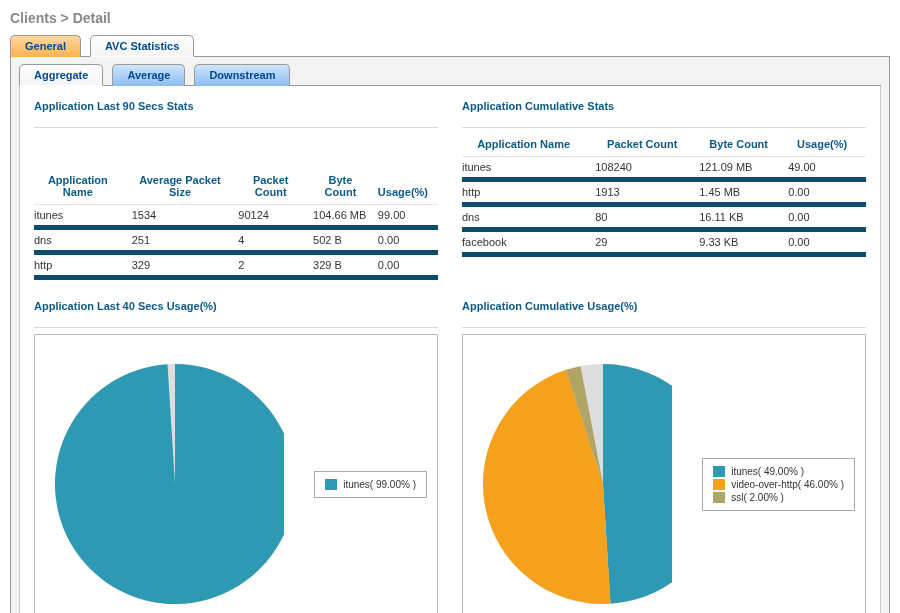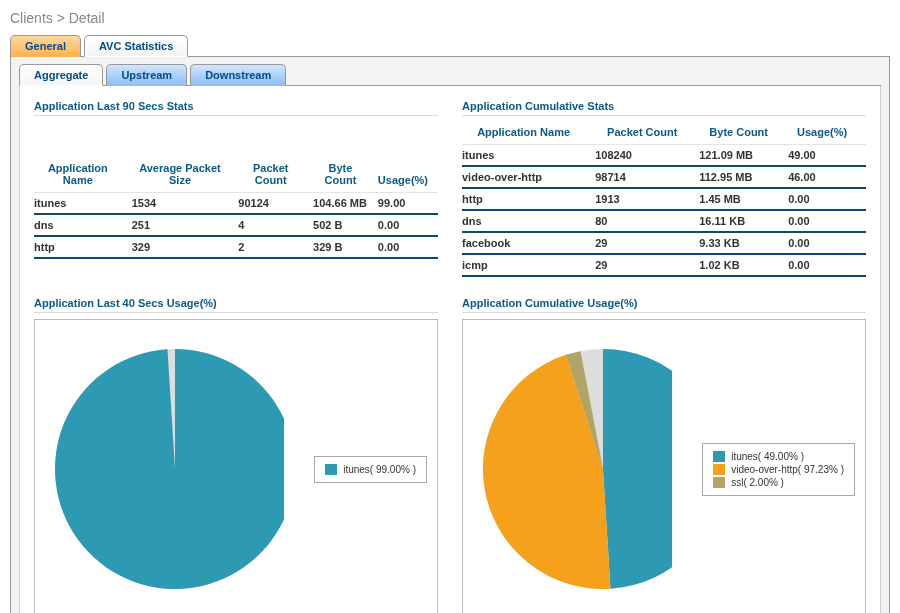--- a/index.html
+++ b/index.html
@@ -6,40 +6,40 @@
   body {
     margin: 0;
     padding: 10px;
     font-family: Verdana, Arial, sans-serif;
     font-size: 11px;
     background: #fff;
     color: #333;
   }
   .breadcrumb {
     font-size: 14px;
-    font-weight: normal;
+    font-weight: bold;
     color: #888;
     margin-bottom: 8px;
   }
   .tab-row {
     display: flex;
     border-bottom: 1px solid #999;
     position: relative;
   }
   .tab {
     border: 1px solid #999;
     border-bottom: none;
     border-top-left-radius: 5px;
     border-top-right-radius: 5px;
     padding: 4px 14px;
     font-size: 11px;
     font-weight: bold;
     color: #004a8f;
     cursor: pointer;
-    margin-right: 3px;
+    margin-right: 9px;
     position: relative;
     top: 1px;
     background: linear-gradient(#cfe5ff, #8dbcf5);
   }
   .tab.orange {
     background: linear-gradient(#ffd8a0, #ffb24d);
     color: #004a8f;
   }
   .tab.active {
     background: linear-gradient(#ffffff, #f5f5f5);
@@ -55,21 +55,21 @@
     border: 1px solid #ccc;
     background: #fff;
     padding: 8px 14px 14px 14px;
   }
   .section-title {
     color: #0a5a8a;
     font-weight: bold;
     font-size: 11px;
     margin: 6px 0 4px 0;
     border-bottom: 1px solid #d8d8d8;
-    padding-bottom: 3px;
+    padding-bottom: 15px;
   }
   .dual {
     display: flex;
     gap: 24px;
   }
   .col { flex: 1; min-width: 0; }
   table.data {
     border-collapse: collapse;
     width: 100%;
     font-size: 11px;
@@ -77,23 +77,22 @@
   table.data th {
     text-align: center;
     color: #0a5a8a;
     font-weight: bold;
     padding: 6px 10px 6px 0;
     border-bottom: 1px solid #e4e4e4;
     vertical-align: bottom;
   }
   table.data td {
     padding: 4px 10px 4px 0;
-    border-bottom: 2px solid #0c4a6e;
+    border-bottom: 5px solid #0c4a6e;
     color: #333;
-    font-weight: bold;
   }
   .spacer-top { margin-top: 40px; }
   .chart-box {
     border: 1px solid #bbb;
     background: #fff;
     height: 300px;
     display: flex;
     align-items: center;
     justify-content: center;
     gap: 30px;
@@ -125,21 +124,21 @@
 <div class="breadcrumb">Clients &gt; Detail</div>
 
 <div class="tab-row" id="primary-tabs">
     <div class="tab orange">General</div>
     <div class="tab active">AVC Statistics</div>
   </div>
 
 <div class="outer-panel">
   <div class="tab-row" id="secondary-tabs" style="margin-bottom:0;text-align:center;">
       <div class="tab active">Aggregate</div>
-      <div class="tab">Upstream</div>
+      <div class="tab">Average</div>
       <div class="tab">Downstream</div>
     </div>
   <div class="inner-panel" style="border-top:none;">
 
     <div class="dual">
       <div class="col">
         <div class="section-title">Application Last 90 Secs Stats</div>
         <div class="spacer-top">
           <table class="data" id="left-table">
               <thead>
@@ -189,47 +188,35 @@
               </tr>
             </thead>
             <tbody>
               <tr>
                 <td>itunes</td>
                 <td>108240</td>
                 <td>121.09  MB</td>
                 <td>49.00</td>
               </tr>
               <tr>
-                <td>video-over-http</td>
-                <td>98714</td>
-                <td>112.95  MB</td>
-                <td>46.00</td>
-              </tr>
-              <tr>
                 <td>http</td>
                 <td>1913</td>
                 <td>1.45  MB</td>
                 <td>0.00</td>
               </tr>
               <tr>
                 <td>dns</td>
                 <td>80</td>
                 <td>16.11 KB</td>
                 <td>0.00</td>
               </tr>
               <tr>
                 <td>facebook</td>
                 <td>29</td>
                 <td>9.33 KB</td>
-                <td>0.00</td>
-              </tr>
-              <tr>
-                <td>icmp</td>
-                <td>29</td>
-                <td>1.02 KB</td>
                 <td>0.00</td>
               </tr>
             </tbody>
           </table>
       </div>
     </div>
 
     <div class="dual" style="margin-top:14px;">
       <div class="col">
         <div class="section-title">Application Last 40 Secs Usage(%)</div>
@@ -255,21 +242,21 @@
               <path d="M 130 130 L 137.53486234351763 249.76320741139259 A 120 120 0 0 1 92.9179606750063 15.873218044581577 Z" fill="#f6a11c"></path>
               <path d="M 130 130 L 92.9179606750063 15.873218044581577 A 120 120 0 0 1 107.51424224971294 12.125529912557383 Z" fill="#b0a566"></path>
             </svg>
             <div class="legend">
               <div class="legend-row">
                 <span class="swatch" style="background: rgb(45, 153, 178);"></span>
                 <span>itunes( 49.00% )</span>
               </div>
               <div class="legend-row">
                 <span class="swatch" style="background: rgb(246, 161, 28);"></span>
-                <span>video-over-http( 97.23% )</span>
+                <span>video-over-http( 46.00% )</span>
               </div>
               <div class="legend-row">
                 <span class="swatch" style="background: rgb(176, 165, 102);"></span>
                 <span>ssl( 2.00% )</span>
               </div>
             </div>
           </div>
       </div>
     </div>
 

